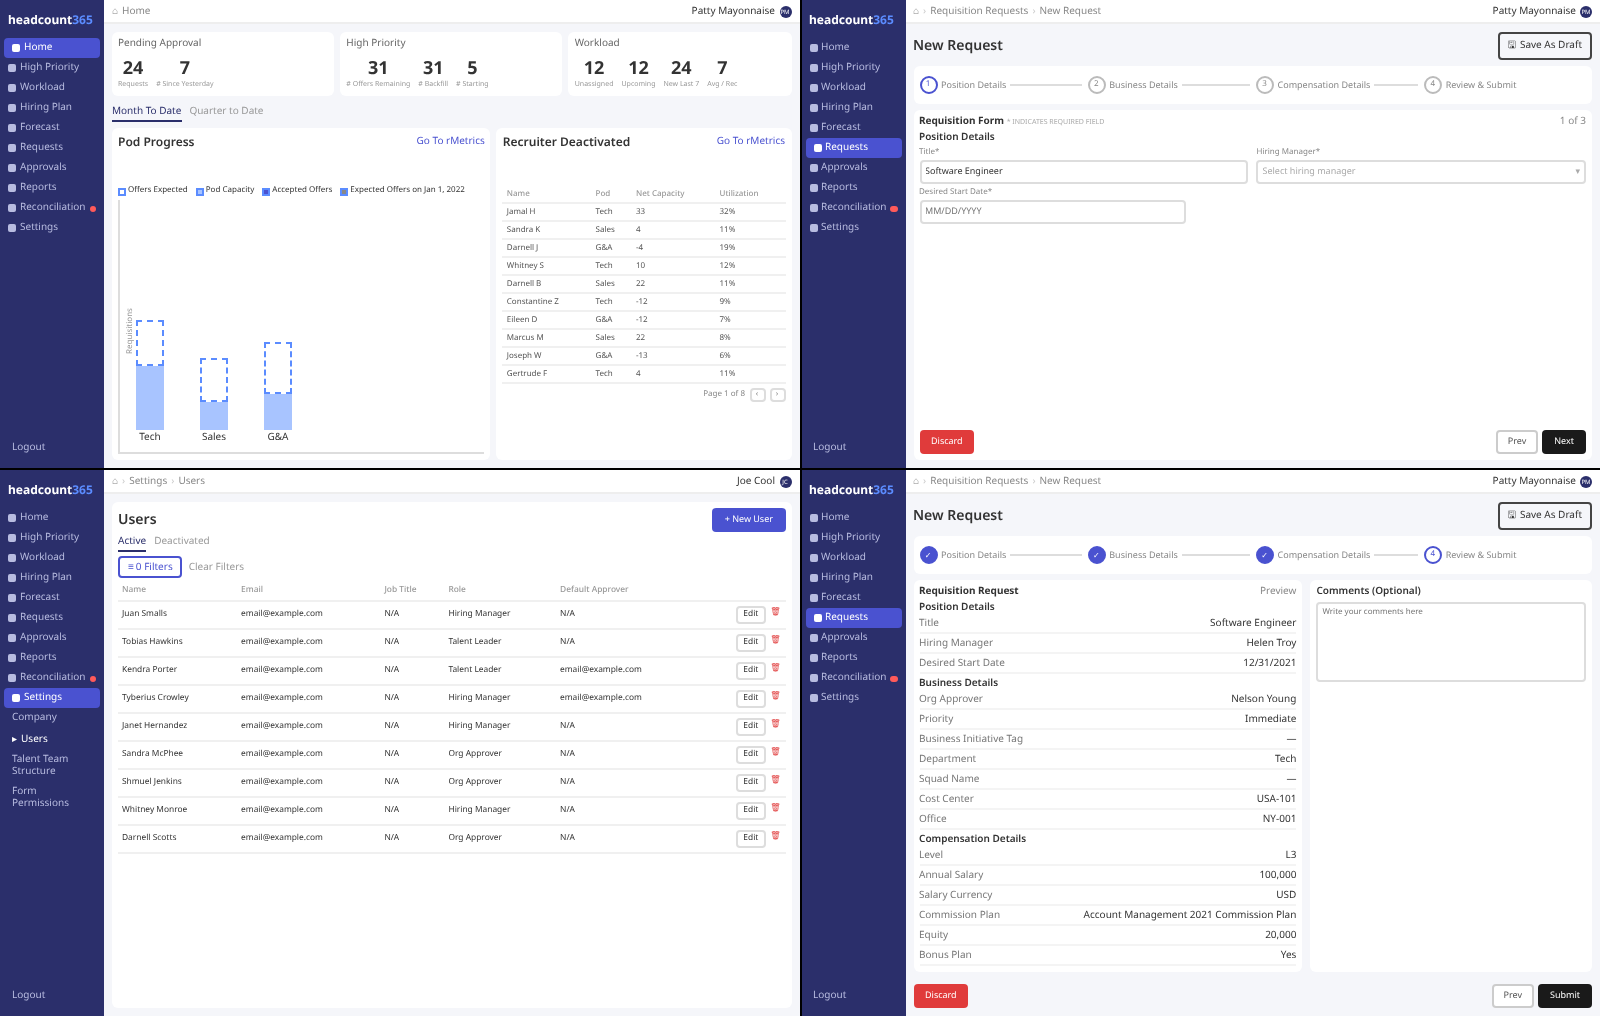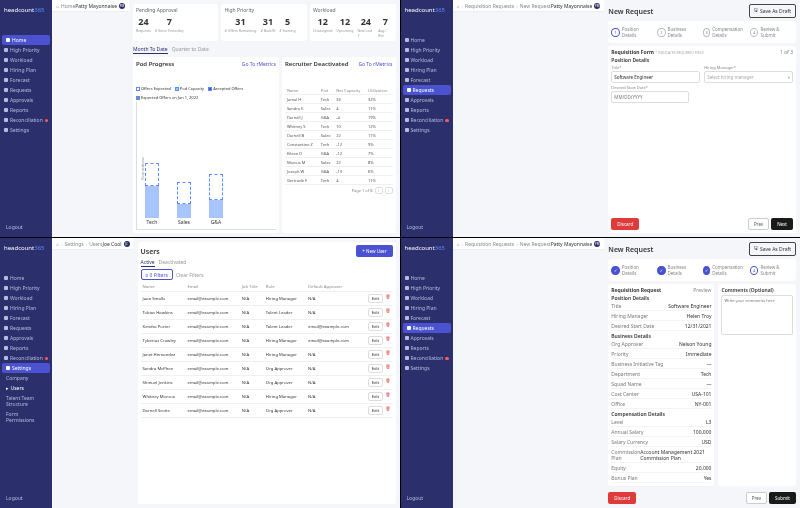--- a/index.html
+++ b/index.html
@@ -1,28 +1,28 @@
 <!DOCTYPE html>
 <html><head>
 <meta charset="utf-8">
 <style>
 *{box-sizing:border-box;margin:0;padding:0;font-family:system-ui,-apple-system,sans-serif}
 body{background:#000;display:grid;grid-template-columns:1fr 1fr;grid-template-rows:1fr 1fr;gap:1px;width:800px;height:508px;overflow:hidden}
 .quad{background:#f5f6fa;display:flex;font-size:5px;color:#333;position:relative}
 .sidebar{width:52px;background:#2b2f6b;display:flex;flex-direction:column;padding:4px 0}
-.brand{color:#fff;font-weight:400;font-size:6px;padding:2px 4px 21px;display:flex;align-items:center}
+.brand{color:#fff;font-weight:700;font-size:6px;padding:2px 4px 5px;display:flex;align-items:center}
 .brand .c3{color:#5b8cff}
 .nav-item{color:#b8bce0;padding:2px 4px;display:flex;align-items:center;gap:2px;cursor:pointer}
 .nav-item.active{background:#4a52d0;color:#fff;border-radius:2px;margin:0 2px}
 .nav-item .ni-icon{width:4px;height:4px;background:#b8bce0;border-radius:1px;flex-shrink:0}
 .nav-item.active .ni-icon{background:#fff}
 .nav-item.badge::after{content:"";display:inline-block;width:5px;height:3px;background:#ff5a5a;border-radius:2px;margin-left:auto;font-size:3px}
 .sidebar-spacer{flex:1}
 .logout{color:#b8bce0;padding:3px 4px;display:flex;align-items:center;gap:2px}
-.main{flex:1;display:flex;flex-direction:row;overflow:hidden}
+.main{flex:1;display:flex;flex-direction:column;overflow:hidden}
 .topbar{background:#fff;height:12px;display:flex;align-items:center;padding:0 4px;border-bottom:1px solid #eee}
 .crumb{color:#888;display:flex;align-items:center;gap:2px}
 .crumb .sep{color:#ccc}
 .user-chip{margin-left:auto;display:flex;align-items:center;gap:2px}
 .avatar{width:6px;height:6px;border-radius:50%;background:#2b2f6b;color:#fff;display:flex;align-items:center;justify-content:center;font-size:3px}
 .content{flex:1;padding:4px;overflow:hidden;display:flex;flex-direction:column;gap:3px}
 .card{background:#fff;border-radius:3px;padding:3px}
 .kpi-row{display:flex;gap:3px}
 .kpi-card{background:#fff;border-radius:3px;padding:3px;flex:1}
 .kpi-title{color:#666;margin-bottom:2px}

